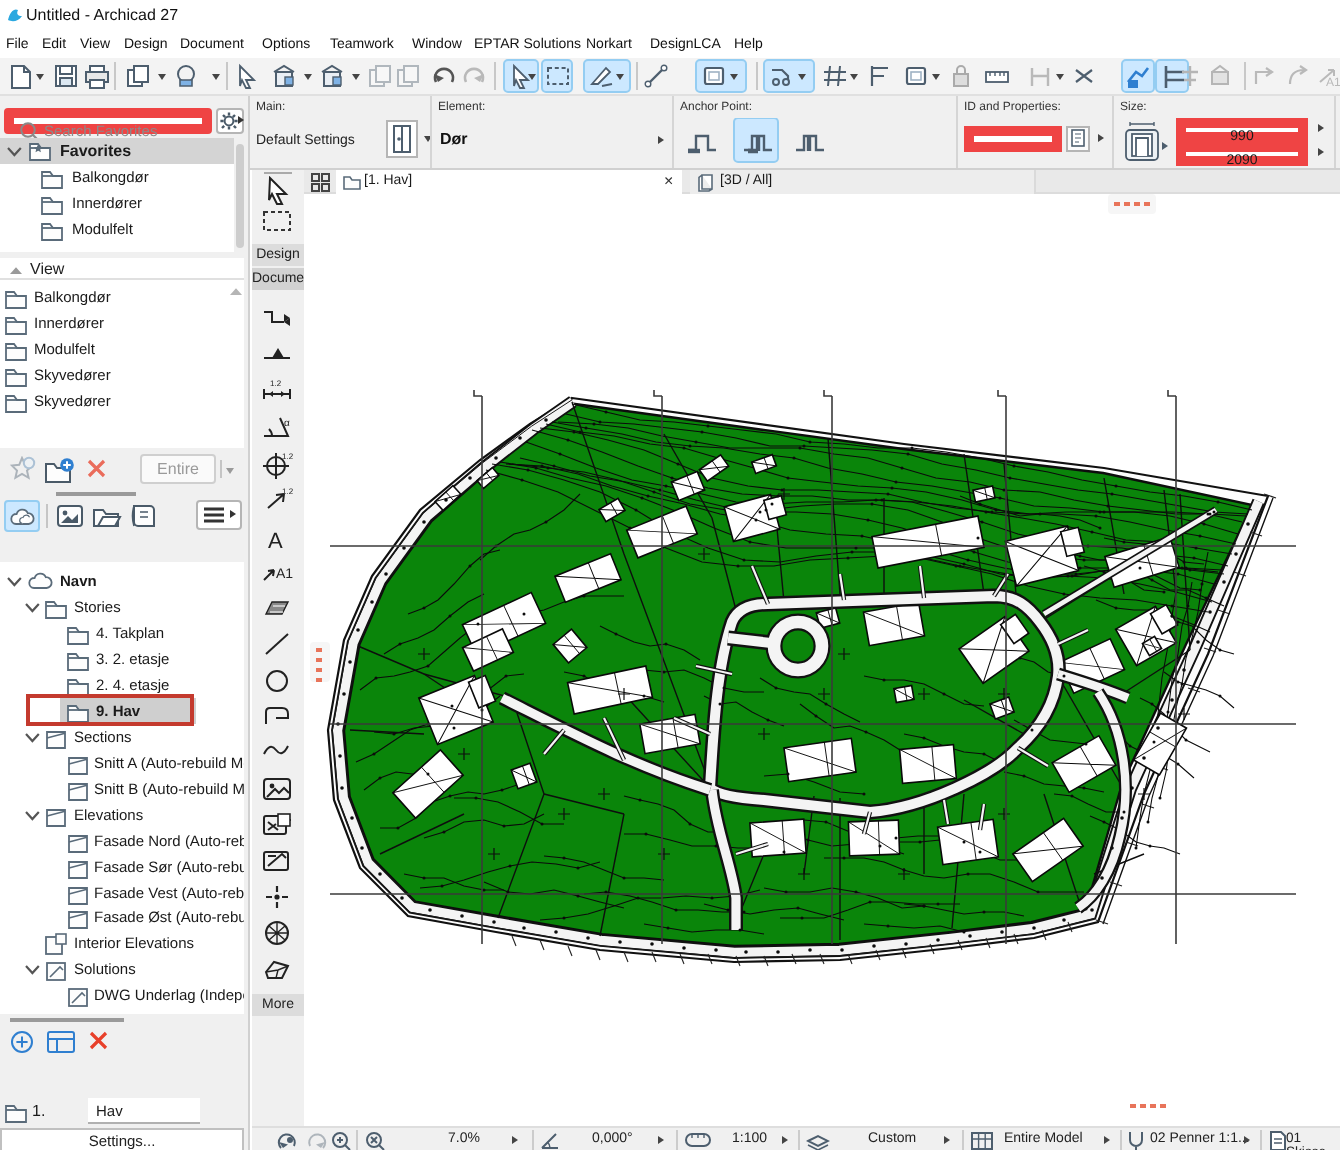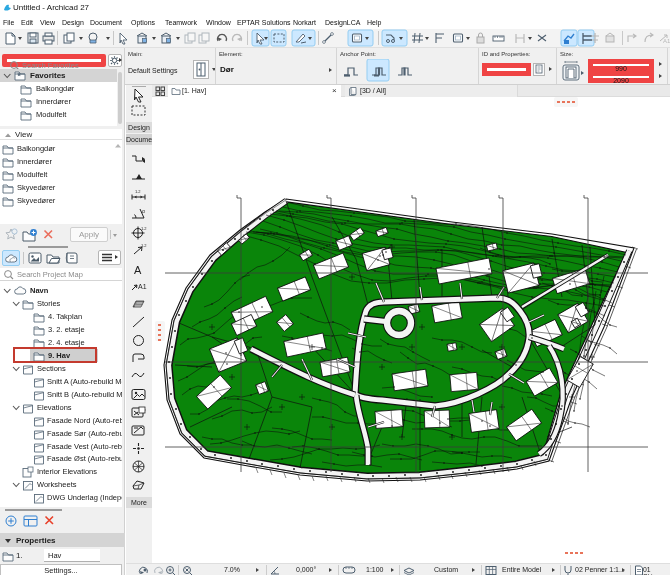--- a/index.html
+++ b/index.html
@@ -427,21 +427,21 @@
         <circle cx="10.5" cy="3.5" r="2.6" fill="#eaf3fb" stroke="#5a8ab5"></circle>
       </svg>
     <svg width="16" height="15" style="position:absolute;left:22px;top:180px">
         <path d="M1 4 l4 0 l1.5 2 l6.5 0 l0 7 l-12 0z" fill="#fdfdfd" stroke="#4a5a68"></path>
         <circle cx="11.5" cy="4.5" r="3.4" fill="#2f7fd0"></circle>
         <path d="M11.5 2.6 v3.8 M9.6 4.5 h3.8" stroke="#fff" stroke-width="1"></path>
       </svg>
     <svg width="13" height="13" style="position:absolute;left:43px;top:181px" opacity="0.75">
         <use href="#redx"></use>
       </svg>
-    <div style="position:absolute;left:70px;top:179px;width:38px;height:15px;background:#fafafa;border:1px solid #cfcfcf;border-radius:2px;text-align:center;line-height:14px;color:#9a9a9a">Apply</div>
+    <div style="position:absolute;left:70px;top:179px;width:38px;height:15px;background:#fafafa;border:1px solid #cfcfcf;border-radius:2px;text-align:center;line-height:14px;color:#9a9a9a">Entire</div>
     <div style="position:absolute;left:110px;top:182px;width:1px;height:9px;background:#c5c5c5"></div>
     <div class="tbarr" style="position:absolute;left:113px;top:186px;border-top-color:#9a9a9a"></div>
 
     <div style="position:absolute;left:28px;top:198px;width:40px;height:2px;background:#9a9a9a"></div>
 
     <div style="position:absolute;left:2px;top:202px;width:18px;height:16px;background:#cce8ff;border:1px solid #94cdf2;border-radius:2px">
       <svg width="13" height="11" style="position:absolute;left:2px;top:2px">
           <use href="#cloudi"></use>
           <path d="M5 9 a2 2 0 0 1 0.3 -4 a2.4 2.4 0 0 1 4.4 -0.2" fill="#fff" stroke="#5a6b7a" stroke-width="0.8" transform="translate(2.5,2) scale(0.75)"></path>
         </svg>
@@ -460,26 +460,20 @@
         <path d="M3 2 h8 a2 2 0 0 1 2 2 v8 h-8 a2 2 0 0 1 -2 -2z" fill="#fdfdfd" stroke="#4a5a68"></path>
         <path d="M3 2 q-1.5 5 0 10 M6 5 h4 M6 7.5 h4" fill="none" stroke="#4a5a68" stroke-width="0.8"></path>
       </svg>
     <div style="position:absolute;left:98px;top:202px;width:23px;height:15px;background:#fff;border:1px solid #b5b5b5;border-radius:2px">
       <svg width="12" height="11" style="position:absolute;left:2px;top:1px">
           <path d="M1 2.5 h10 M1 5.5 h10 M1 8.5 h10" stroke="#333" stroke-width="1.4"></path>
         </svg>
       <div class="sbarr" style="left:16px;top:4px;border-left-color:#333"></div>
     </div>
 
-    <div style="position:absolute;left:0;top:220px;width:122px;height:13px;background:#fff;border-bottom:1px solid #d5d5d5">
-      <svg width="11" height="11" style="position:absolute;left:3px;top:1px">
-          <use href="#mag"></use>
-        </svg>
-      <span style="position:absolute;left:17px;top:2px;color:#8b8b8b;font-size:7.5px">Search Project Map</span>
-    </div>
 
     <div id="ptree" style="position:absolute;left:0;top:233px;width:122px;height:226px;background:#fff;overflow:hidden">
       <div class="treerow" style="top:3px">
           <svg width="9" height="9" style="position:absolute;left:3px;top:2px">
             <use href="#chev-d"></use>
           </svg>
           <svg width="13" height="12" style="position:absolute;left:14px;top:1px">
             <use href="#cloudi"></use>
           </svg>
           <span class="txt" style="left:30px;font-weight:bold">Navn</span>
@@ -579,21 +573,21 @@
           </svg>
           <span class="txt" style="left:37px">Interior Elevations</span>
         </div>
       <div class="treerow" style="top:197px">
           <svg width="9" height="9" style="position:absolute;left:12px;top:2px">
             <use href="#chev-d"></use>
           </svg>
           <svg width="12" height="12" style="position:absolute;left:22px;top:1px">
             <use href="#wsheet"></use>
           </svg>
-          <span class="txt" style="left:37px">Worksheets</span>
+          <span class="txt" style="left:37px">Solutions</span>
         </div>
       <div class="treerow" style="top:210px">
           <svg width="12" height="12" style="position:absolute;left:33px;top:1px">
             <use href="#wsheet"></use>
           </svg>
           <span class="txt" style="left:47px">DWG Underlag (Independe</span>
         </div>
     </div>
 
     <div style="position:absolute;left:5px;top:461px;width:57px;height:2px;background:#9a9a9a"></div>
@@ -601,26 +595,20 @@
         <circle cx="6" cy="6" r="5" fill="none" stroke="#2f7fd0" stroke-width="1"></circle>
         <path d="M6 3.2 v5.6 M3.2 6 h5.6" stroke="#2f7fd0" stroke-width="1"></path>
       </svg>
     <svg width="15" height="13" style="position:absolute;left:23px;top:467px">
         <rect x="1" y="1" width="13" height="10" rx="1" fill="none" stroke="#2f7fd0" stroke-width="1"></rect>
         <path d="M1 4.5 h13 M5.5 4.5 v6.5" stroke="#2f7fd0" stroke-width="1"></path>
       </svg>
     <svg width="13" height="13" style="position:absolute;left:44px;top:467px">
         <use href="#redx"></use>
       </svg>
-    <div style="position:absolute;left:0;top:485px;width:125px;height:14px;background:#d4d4d4">
-      <svg width="8" height="8" style="position:absolute;left:4px;top:4px">
-          <path d="M1 2 h6 l-3 4z" fill="#333"></path>
-        </svg>
-      <span style="position:absolute;left:16px;top:3px;font-weight:bold">Properties</span>
-    </div>
     <svg width="12" height="12" style="position:absolute;left:2px;top:502px">
         <use href="#folder"></use>
       </svg>
     <span style="position:absolute;left:16px;top:503px">1.</span>
     <div class="field" style="position:absolute;left:44px;top:501px;width:56px;height:13px;font-size:7.5px;padding:2px 4px;border-width:0 0 1px 0;border-color:#b0b0b0">Hav</div>
     <div style="position:absolute;left:0px;top:516px;width:122px;height:13px;background:#fff;border:1px solid #c0c0c0;text-align:center;line-height:12px;font-size:7.5px;color:#222">Settings...</div>
   </div>
   <div class="abs" id="toolbox">
     <div style="position:absolute;left:6px;top:1px;width:14px;height:1px;background:#aaa"></div>
     <svg width="16" height="16" class="tool" style="top:3px;left:6px">

